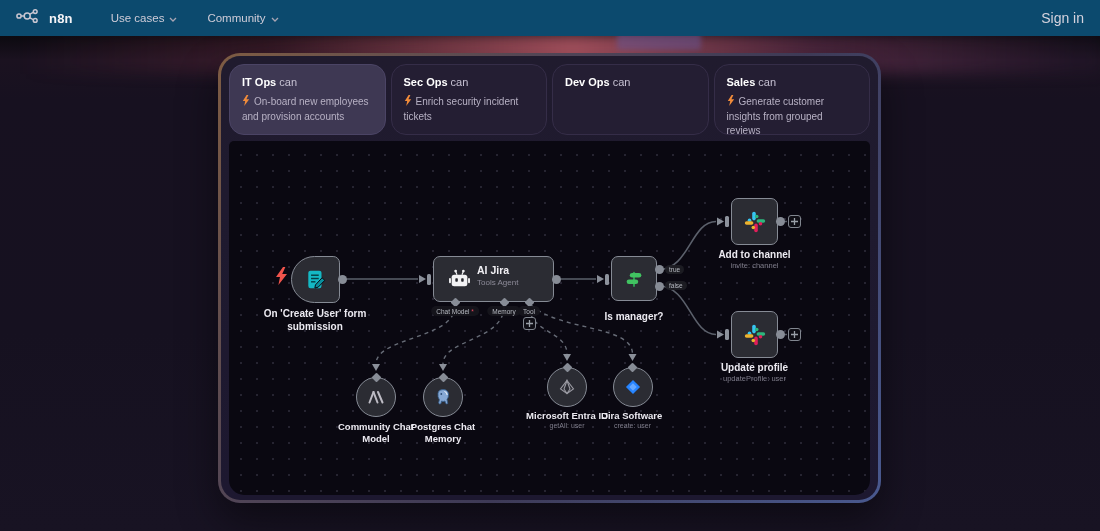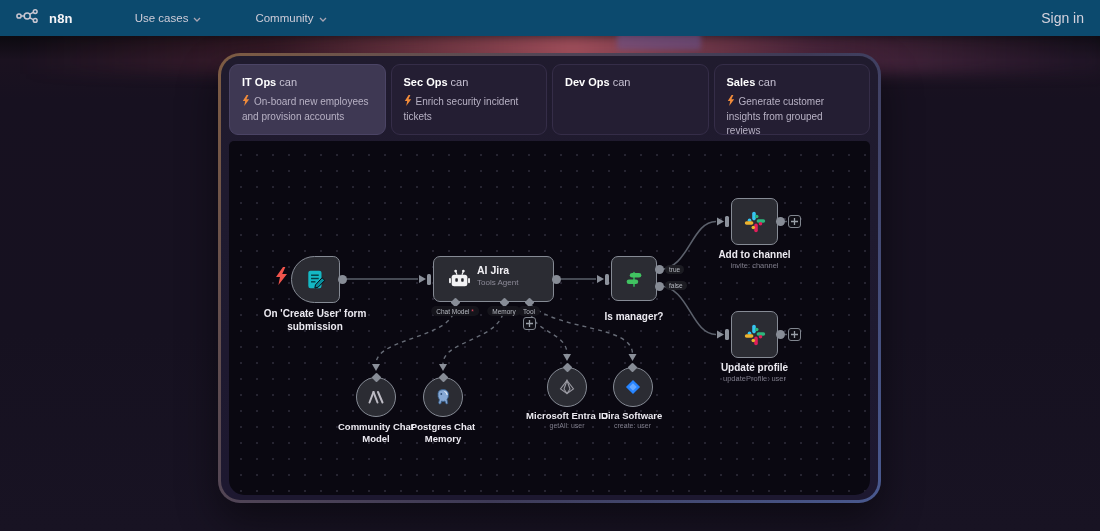--- a/index.html
+++ b/index.html
@@ -9,36 +9,36 @@
     font-family:"Liberation Sans","DejaVu Sans",sans-serif;
     background:linear-gradient(180deg,#0c0a10 0px,#0c0a10 36px,#1b1220 60px,#171120 100px,#161120 330px,#181323 531px);
     color:#e8e6ee;
   }
   
   .hdr { position:absolute; left:0; top:0; width:1100px; height:36px; background:#0c4a6e;
          display:flex; align-items:center; padding:0 16px; z-index:5; }
   .logo { display:flex; align-items:center; gap:7px; cursor:pointer; }
   .logo-text { font-size:13px; font-weight:700; color:#f4f3f6; letter-spacing:.2px; }
   .nav { display:flex; align-items:center; gap:30px; margin-left:38px; }
-  .nav-item { display:flex; align-items:center; gap:5px; font-size:11.5px; color:#cfccd8; cursor:pointer;margin-left:24px; }
+  .nav-item { display:flex; align-items:center; gap:5px; font-size:11.5px; color:#cfccd8; cursor:pointer; }
   .signin { margin-left:auto; font-size:14px; color:#d6d3de; cursor:pointer; }
   
   .glowband { position:absolute; left:0; top:34px; width:1100px; height:40px; z-index:0;
     background:linear-gradient(90deg, rgba(60,20,35,0) 2%, rgba(130,50,70,0.30) 25%, rgba(224,108,122,0.72) 52%, rgba(150,70,110,0.42) 74%, rgba(70,40,80,0.12) 98%);
     filter:blur(7px); }
   .glow-artifact { position:absolute; left:617px; top:33px; width:84px; height:17px; z-index:0;
     background:rgba(108,88,150,0.55); filter:blur(2.5px); border-radius:3px; }
   
   .frame { position:absolute; left:218px; top:53px; width:663px; height:450px; z-index:2;
     border:3px solid transparent; border-radius:22px;
     background:linear-gradient(#201b2e,#1d1830) padding-box,
                linear-gradient(125deg,#7e5c43 0%,#4f4456 35%,#3e3a56 60%,#49598f 100%) border-box;
     box-shadow:0 18px 40px rgba(0,0,0,.45); }
   .tabs { display:flex; gap:5px; padding:8px 8px 6px 8px; }
-  .tab { flex:1; height:71px; border-radius:9px; padding:11px 12px; cursor:pointer;
+  .tab { flex:1; height:71px; border-radius:15px; padding:11px 12px; cursor:pointer;
          background:#241e33; border:1px solid #352d48; }
   .tab.active { background:#3e3853; border:1px solid #4b4465; }
   .tab-title { font-size:11px; color:#c6c1d2; margin-bottom:7px; }
   .tab-title b { color:#ffffff; font-weight:700; }
   .tab-desc { font-size:10px; line-height:1.4; color:#b7b1c4; }
   .bolt { display:inline-block; vertical-align:-1px; margin-right:4px; }
   
   .canvas { position:relative; margin:0 8px 8px 8px; width:641px; height:354px; cursor:grab;
     background-color:#0a0811;
     background-image:radial-gradient(#262431 1px, transparent 1.2px);

